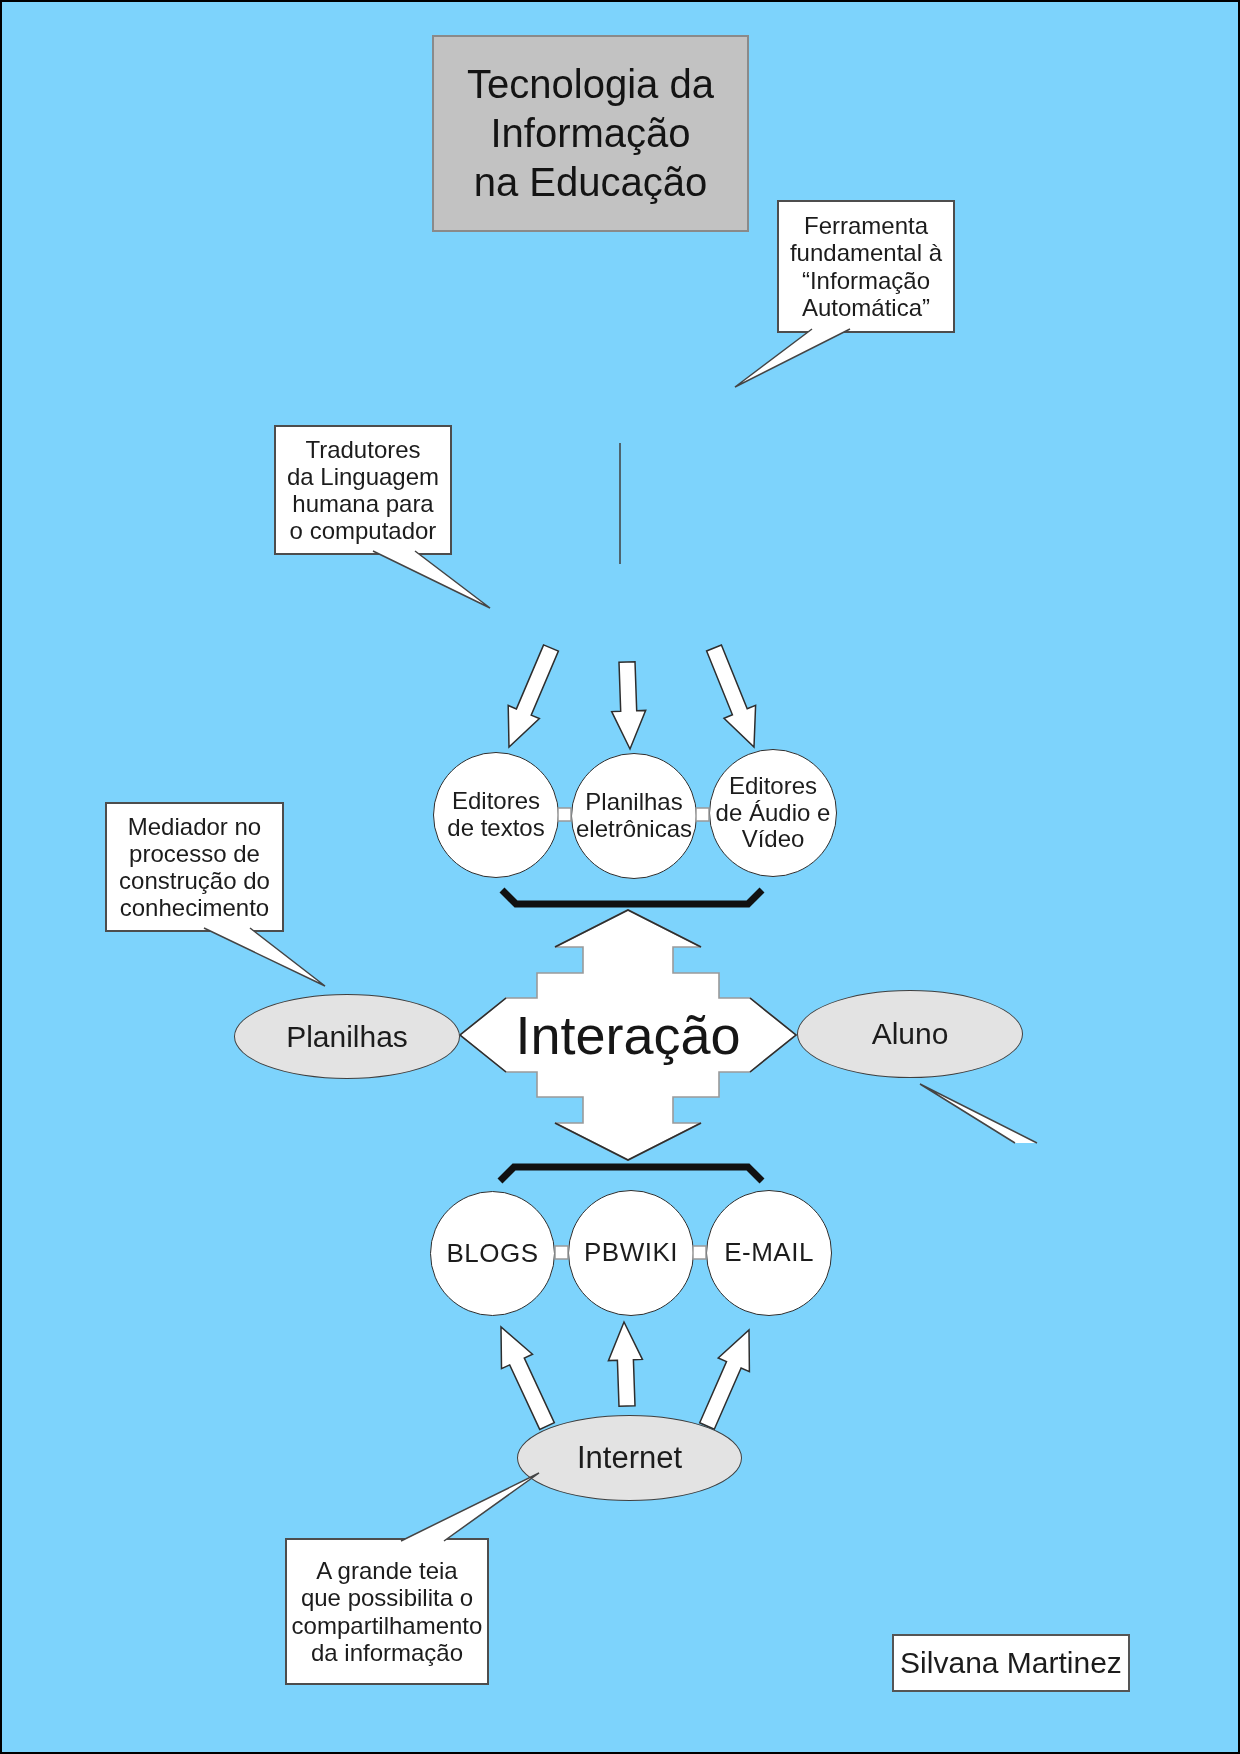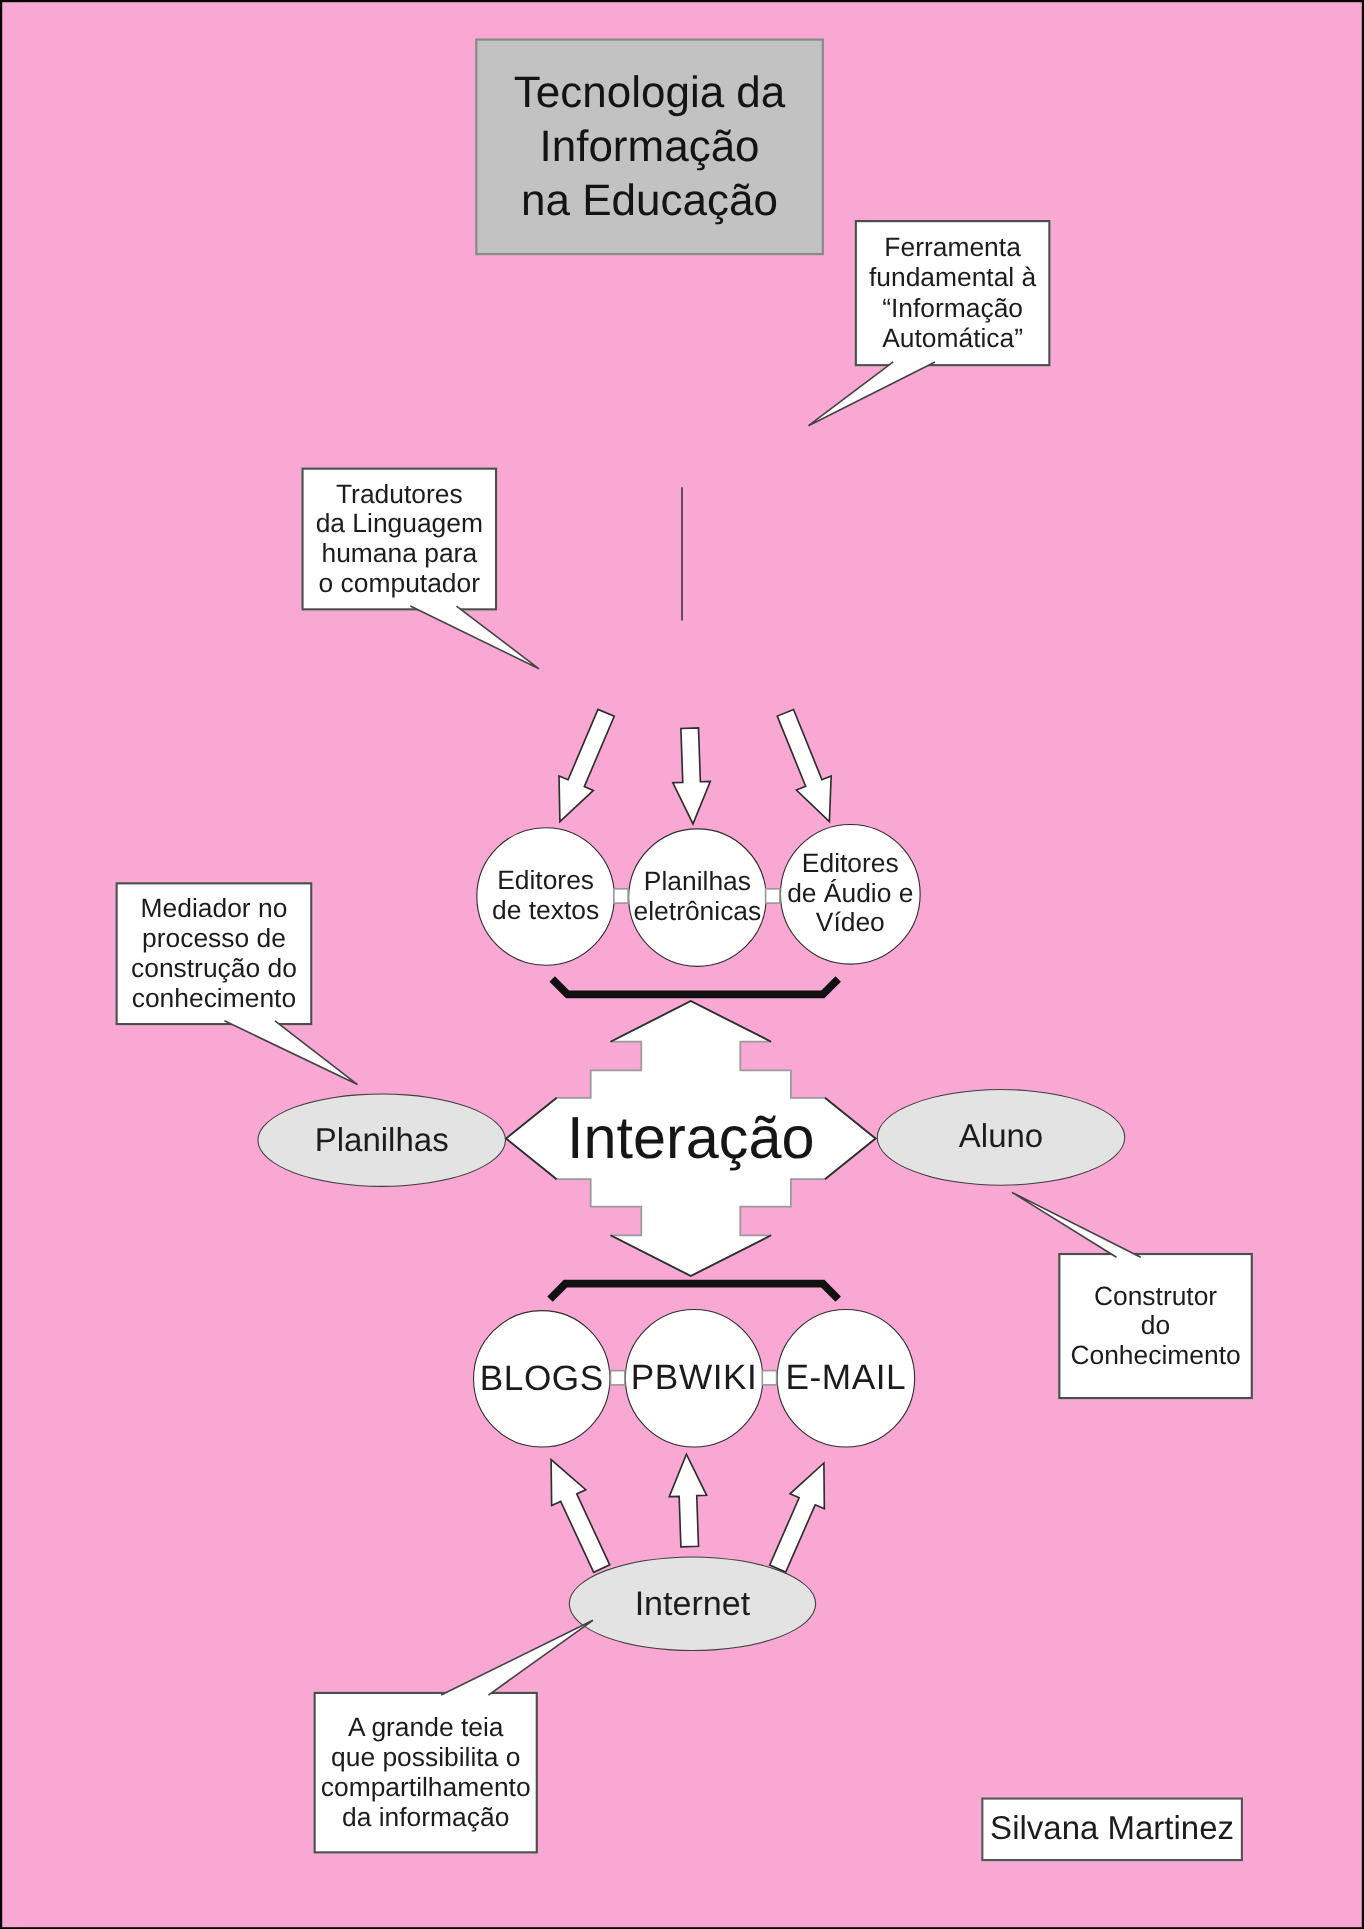--- a/index.html
+++ b/index.html
@@ -1,37 +1,37 @@
 <!DOCTYPE html>
 <html><head>
 <meta charset="utf-8">
 <style>
   html,body { margin:0; padding:0; background:#ffffff; }
   .page {
     position:relative; width:1240px; height:1754px;
-    background:#f9a8d4; box-sizing:border-box;
+    background:#7dd3fc; box-sizing:border-box;
     border:2px solid #000000; overflow:hidden;
     font-family:"Liberation Sans", sans-serif; color:#1c1c1c;
   }
   .layer { position:absolute; left:0; top:0; width:1240px; height:1754px; pointer-events:none; }
   .shapes { z-index:1; }
   .tails  { z-index:3; }
   .node, .callout, .titlebox, .authorbox, .biglabel {
     position:absolute; display:flex; align-items:center; justify-content:center;
     text-align:center; box-sizing:border-box; z-index:2;
   }
   .ellipse {
     border-radius:50%; background:#e3e3e3; border:1.5px solid #3f3f3f;
     font-size:31px;
   }
   .circle {
     border-radius:50%; background:#ffffff; border:1.5px solid #2e2e2e;
     font-size:24px; line-height:1.12; white-space:pre-line;
   }
-  .circle.caps { font-size:32px; letter-spacing:0.5px; }
+  .circle.caps { font-size:26px; letter-spacing:0.5px; }
   .callout {
     background:#ffffff; border:2px solid #4d4d4d;
     font-size:24px; line-height:1.13; white-space:pre-line;
   }
   .titlebox {
     background:#c2c2c2; border:2px solid #8a8a8a;
     font-size:40px; line-height:1.22; white-space:pre-line; color:#141414;
   }
   .authorbox {
     background:#ffffff; border:2px solid #555555; font-size:30px;
@@ -95,23 +95,20 @@
 “Informação
 Automática”</div>
   <div class="callout" style="left:272px; top:423px; width:178px; height:130px;">Tradutores
 da Linguagem
 humana para
 o computador</div>
   <div class="callout" style="left:103px; top:800px; width:179px; height:130px;">Mediador no
 processo de
 construção do
 conhecimento</div>
-  <div class="callout" style="left:960px; top:1137px; width:177px; height:133px;">Construtor
-do
-Conhecimento</div>
   <div class="callout" style="left:283px; top:1536px; width:204px; height:147px;">A grande teia
 que possibilita o
 compartilhamento
 da informação</div>
 
   <div class="authorbox" style="left:890px; top:1632px; width:238px; height:58px;">Silvana Martinez</div>
 
   <svg class="layer tails" viewBox="0 0 1240 1754">
     <path d="M 810,327 L 733,385 L 848,327" fill="#ffffff" stroke="#444444" stroke-width="1.5"></path>
     <path d="M 371,549 L 488,606 L 413,549" fill="#ffffff" stroke="#444444" stroke-width="1.5"></path>

